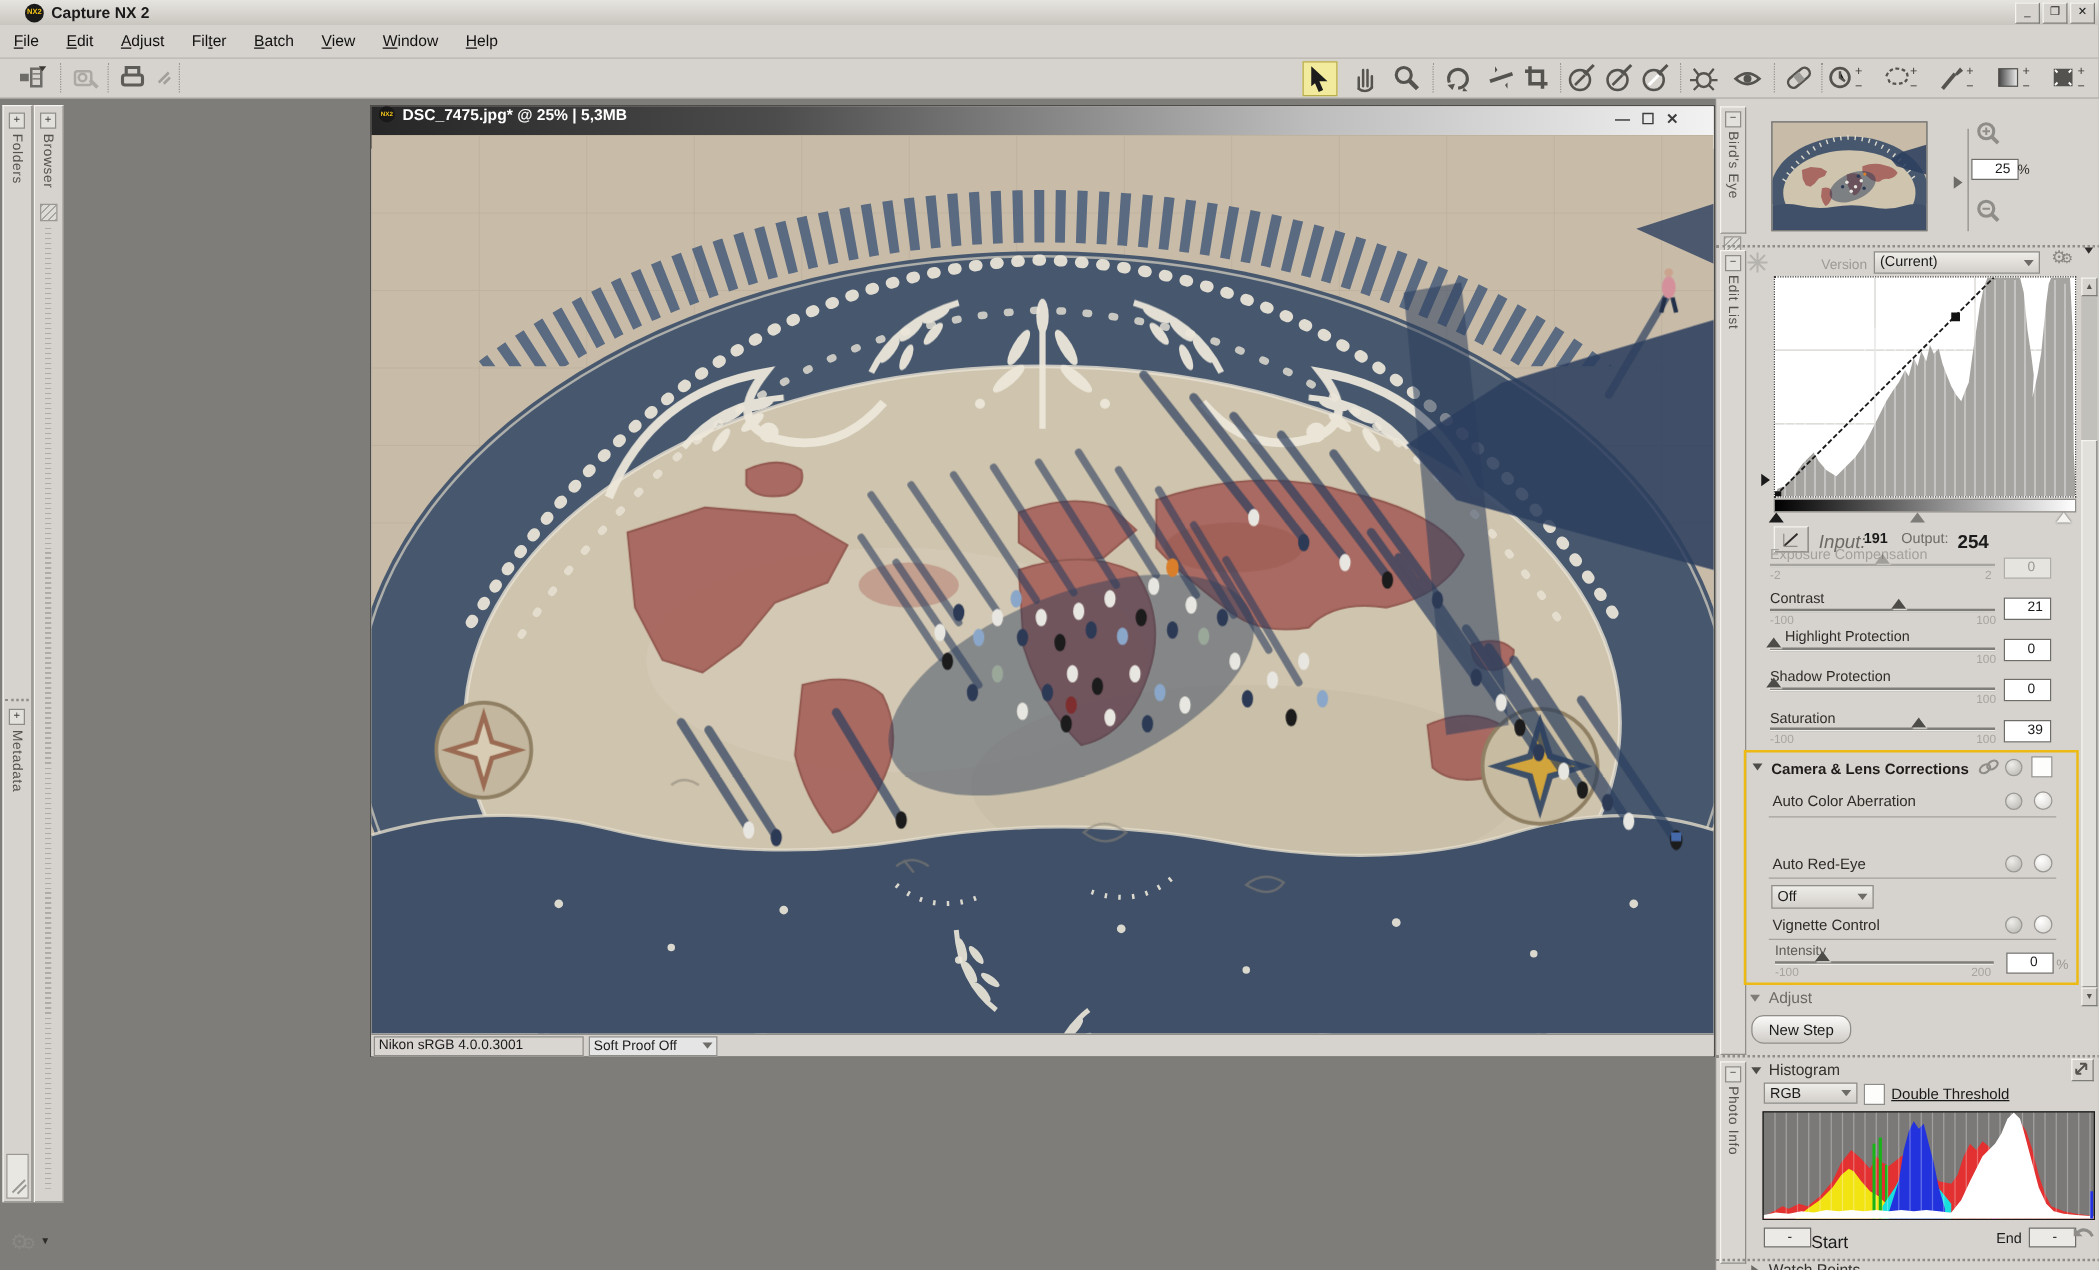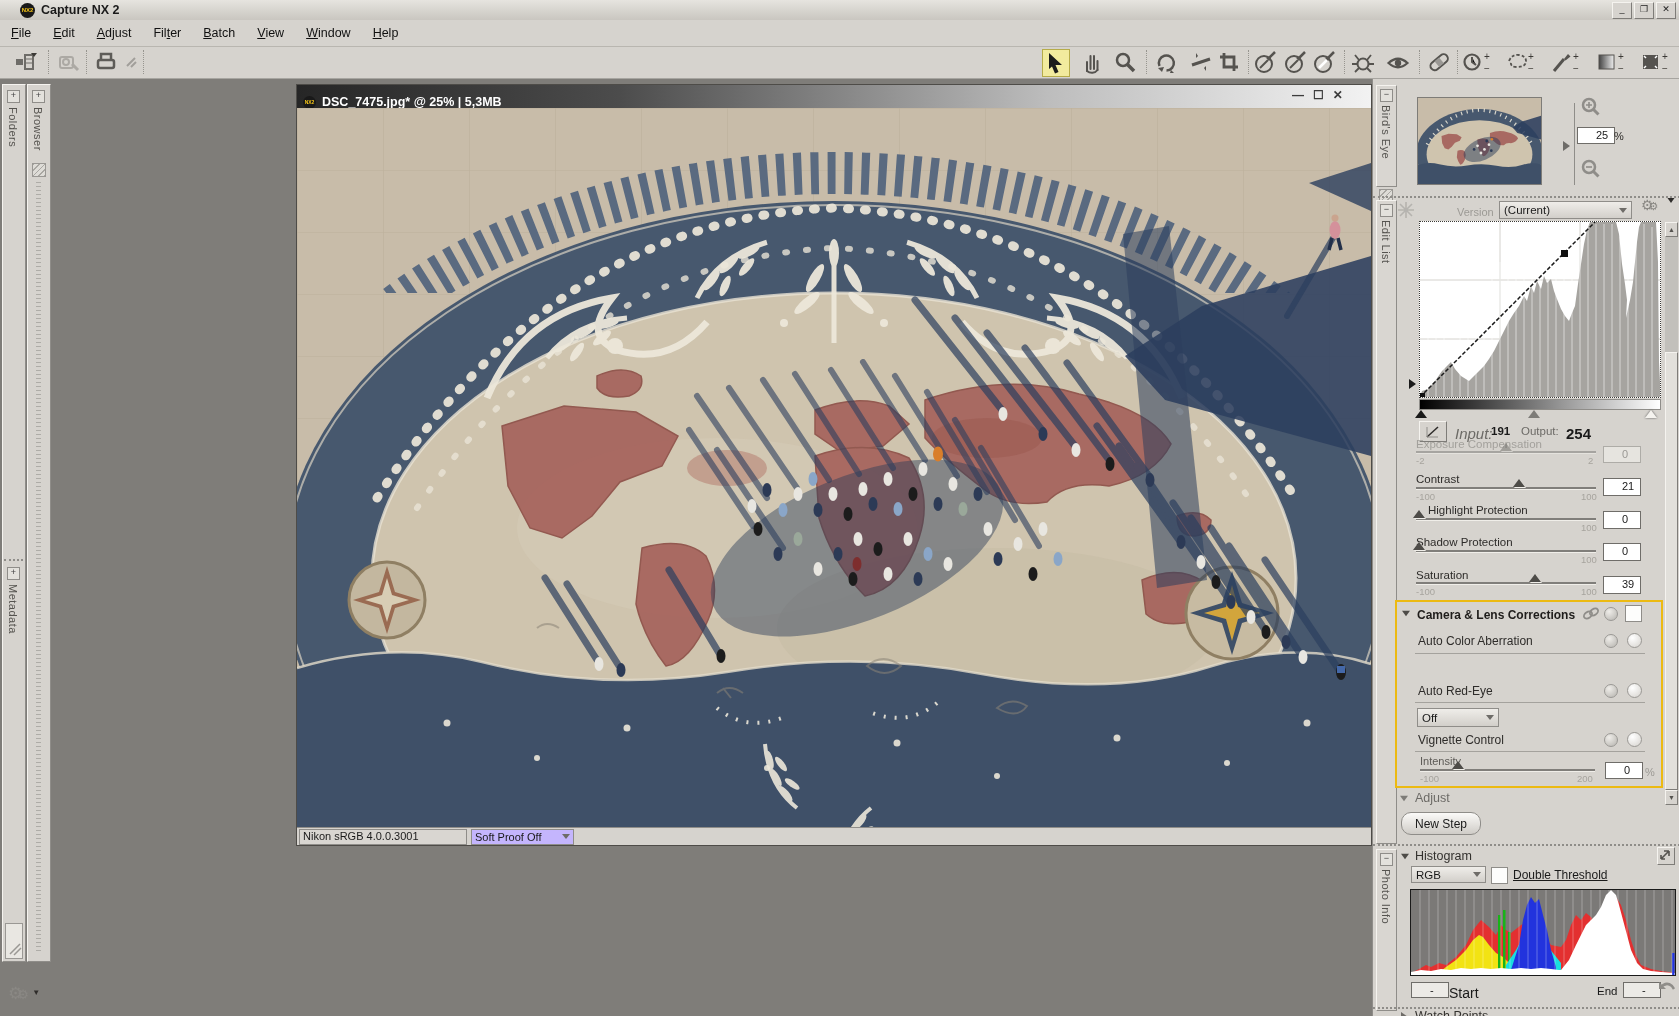--- a/index.html
+++ b/index.html
@@ -25,27 +25,27 @@
   .menuitem u{text-decoration:underline;}
   
   .toolbar{left:0;top:47px;width:1679px;height:31px;border-bottom:1px solid #a7a5a0;}
   .tool{position:absolute;top:2px;width:26px;height:26px;display:flex;align-items:center;justify-content:center;}
   .tool.sel{background:#f2eb9e;border:1px solid #b6ac4a;}
   .tsep{position:absolute;top:3px;height:24px;border-left:1px dotted #97958f;}
   
   .imgwin{left:296px;top:84px;width:1074px;height:760px;border:1px solid #4e4c48;background:#d6d3ce;box-sizing:content-box;}
   .imgtitle{left:0;top:0;width:1074px;height:34px;
     background:linear-gradient(to right,#262626 0%,#4c4c4c 30%,#bdbdbd 70%,#f2f2f2 100%);
-    display:flex;align-items:center;gap:6px;padding-left:6px;box-sizing:border-box;}
+    display:flex;align-items:flex-start;gap:6px;padding-left:6px;box-sizing:border-box;}
   .imgtitle .txt{color:#fff;font-weight:bold;font-size:12.5px;}
   .imgwinbtns{position:absolute;left:995px;top:3px;display:flex;gap:9px;color:#3c3c3c;font-weight:bold;}
   .imgwinbtns span{font-size:12px;}
   .statusbar{left:0;top:742px;width:1074px;height:18px;background:#d6d3ce;display:flex;align-items:center;gap:4px;padding-left:2px;box-sizing:border-box;border-top:1px solid #8f8d89;}
   .profilefield{width:160px;height:14px;border:1px solid #8f8d89;font-size:11px;padding:0 3px;background:#d9d6d1;}
-  .softproof{width:95px;height:14px;border:1px solid #8f8d89;font-size:11px;padding:0 3px;background:#c4b5fd;display:flex;justify-content:space-between;align-items:center;}
+  .softproof{width:95px;height:14px;border:1px solid #8f8d89;font-size:11px;padding:0 3px;background:#e5e5e5;display:flex;justify-content:space-between;align-items:center;}
   .ddarrow{width:0;height:0;border-left:4px solid transparent;border-right:4px solid transparent;border-top:5px solid #6e6c68;}
   
   .vstrip{background:#d6d3ce;border:1px solid;border-color:#f5f3ef #8f8d89 #8f8d89 #f5f3ef;}
   .pm{width:11px;height:11px;font-size:9px;line-height:9px;text-align:center;color:#444;
       border:1px solid #8f8d89;background:#e3e1dc;}
   .gripbox{width:12px;height:12px;border:1px solid #9a9894;
      background:repeating-linear-gradient(135deg,#a9a7a2 0 1px,#dedcd7 1px 4px);}
   
   .rpanel{left:1372px;top:79px;width:307px;height:937px;background:#d6d3ce;border-left:1px solid #8f8d89;}
   .palstrip{position:absolute;left:3px;width:19px;background:#d9d6d1;border:1px solid;border-color:#f5f3ef #8f8d89 #8f8d89 #f5f3ef;}

